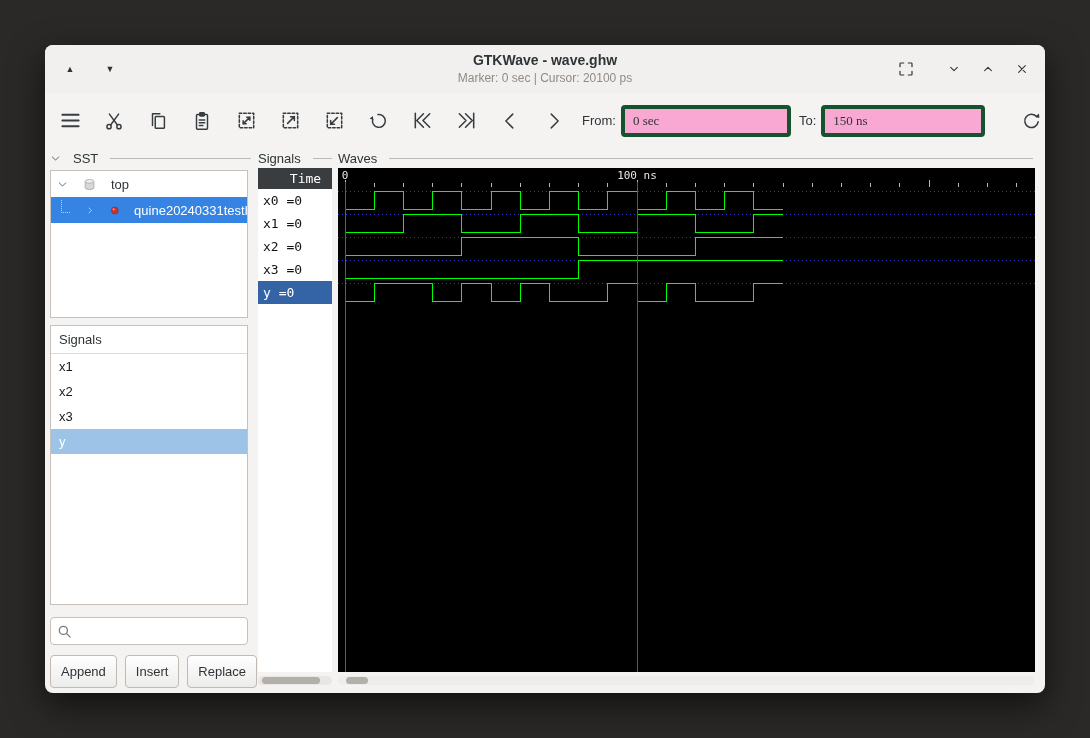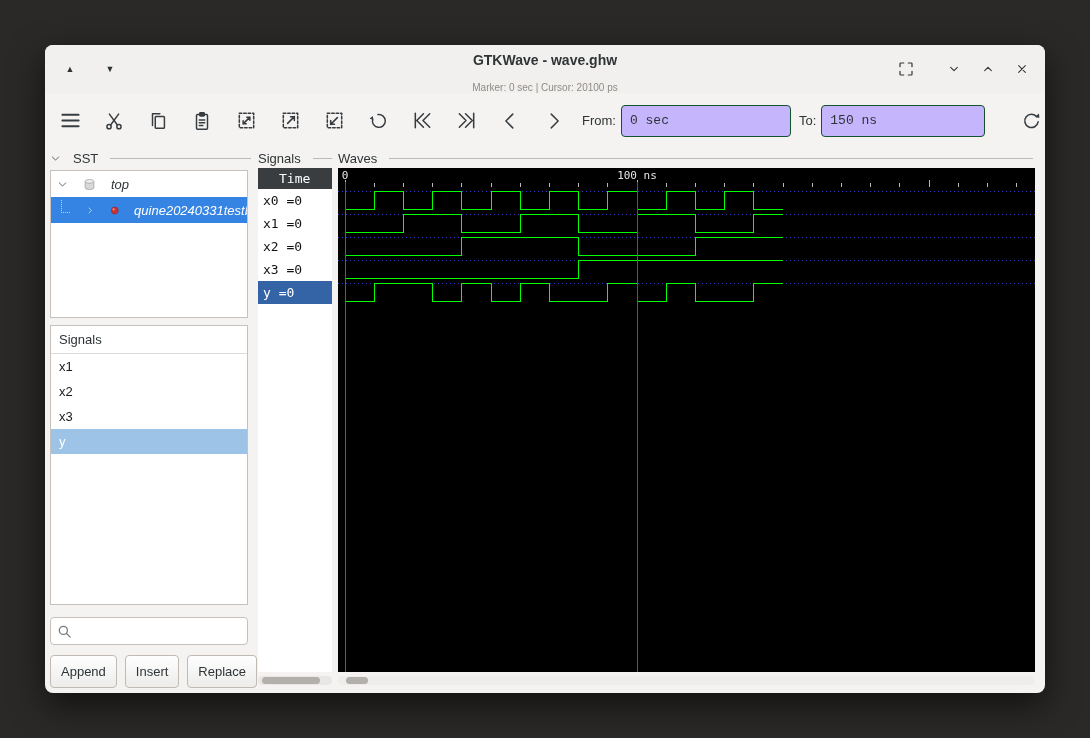--- a/index.html
+++ b/index.html
@@ -12,47 +12,47 @@
   .titlebar{position:absolute;top:0;left:0;right:0;height:48px;background:#f2f0ee;
             border-bottom:1px solid #d8d4d0;}
   .tb-left{position:absolute;left:12px;top:0;height:48px;display:flex;align-items:center;gap:14px;}
   .tb-right{position:absolute;right:10px;top:0;height:48px;display:flex;align-items:center;gap:8px;}
   .tb-btn{width:26px;height:26px;border:none;background:transparent;display:flex;
           align-items:center;justify-content:center;color:#2e3436;padding:0;cursor:pointer;}
   .tb-btn.gap{margin-right:14px;}
   .tri{font-size:9px;color:#2e3436;line-height:1;}
   .tb-center{position:absolute;left:200px;right:200px;top:7px;text-align:center;pointer-events:none;}
   .tb-title{font-size:14px;font-weight:700;color:#2e3436;}
-  .tb-sub{font-size:10px;color:#8f8a85;margin-top:14px;}
+  .tb-sub{font-size:12px;color:#8f8a85;margin-top:3px;}
   
   .toolbar{position:absolute;top:48px;left:0;width:1000px;height:55px;display:flex;
            align-items:center;padding-left:7px;box-sizing:border-box;background:#f4f3f1;}
   .tool-btn{width:36px;height:36px;margin-right:8px;border:none;background:transparent;
             display:flex;align-items:center;justify-content:center;color:#373c41;
             border-radius:4px;padding:0;cursor:pointer;flex:0 0 auto;}
   .tool-label{font-size:13px;color:#2e3436;margin:0 5px 0 2px;flex:0 0 auto;}
-  .tool-input{height:32px;border:1px solid #14532d;border-radius:4px;background:#c4b5fd;
-              font-size:13px;padding:0 8px;color:#2e3436;font-family:Liberation Mono, monospace;
+  .tool-input{height:32px;border:4px solid #14532d;border-radius:4px;background:#f9a8d4;
+              font-size:13px;padding:0 8px;color:#2e3436;font-family:Liberation Serif, serif;
               box-sizing:border-box;flex:0 0 auto;}
   #from-input{width:170px;}
   #to-input{width:164px;margin-right:20px;}
   .icon svg,button svg{display:block;}
   svg.ic{fill:none;stroke:currentColor;stroke-width:1.6;stroke-linecap:round;stroke-linejoin:round;}
   
   .content{position:absolute;top:103px;left:0;width:1000px;height:545px;}
   .frame-head{position:absolute;top:2px;height:16px;display:flex;align-items:center;gap:12px;
               font-size:13px;color:#2e3436;}
   .frame-line{flex:1;border-top:1px solid #bdb9b5;margin-top:1px;}
   
   .left-col{position:absolute;left:3px;top:0;width:205px;height:545px;}
   .left-col .frame-head{left:2px;right:2px;}
   .tree-box{position:absolute;top:22px;left:2px;width:198px;height:148px;background:#fff;
             border:1px solid #c6c1bc;box-sizing:border-box;overflow:hidden;}
   .tree-row{height:26px;display:flex;align-items:center;font-size:13px;color:#2e3436;
-            gap:14px;padding-left:6px;cursor:default;font-style:italic;}
+            gap:14px;padding-left:6px;cursor:default;}
   .tree-row.selected{background:#3584e4;color:#fff;padding-left:10px;}
   .tree-label{white-space:nowrap;overflow:hidden;}
   .guide{width:8px;height:12px;border-left:1px dotted #bcd3ef;border-bottom:1px dotted #bcd3ef;
          margin:-8px 2px 0 0;flex:0 0 auto;}
   .list-box{position:absolute;top:177px;left:2px;width:198px;height:280px;background:#fff;
             border:1px solid #c6c1bc;box-sizing:border-box;overflow:hidden;}
   .list-head{height:27px;line-height:27px;padding-left:8px;font-size:13px;color:#2e3436;
              border-bottom:1px solid #dedad6;}
   .list-item{height:25px;line-height:25px;padding-left:8px;font-size:13px;color:#1a1a1a;cursor:default;}
   .list-item.selected{background:#9dc3e6;color:#fff;}
@@ -63,21 +63,21 @@
                     background:transparent;min-width:0;}
   .btn-row{position:absolute;top:507px;left:2px;width:198px;display:flex;gap:8px;}
   .gtk-btn{height:33px;border:1px solid #c1bab3;border-radius:4px;
            background:linear-gradient(#fefefe,#ececeb);font-size:13px;color:#2e3436;
            padding:6px 10px;font-family:inherit;cursor:pointer;}
   
   .mid-col{position:absolute;left:213px;top:0;width:74px;height:545px;}
   .mid-col .frame-head{left:0;right:0;}
   .names-panel{position:absolute;top:20px;left:0;width:74px;height:504px;background:#fff;overflow:hidden;}
   .time-head{height:21px;line-height:21px;background:#3a3d40;color:#fff;
-             font-family:"DejaVu Sans Mono", monospace;font-size:13px;padding-left:21px;cursor:default;}
+             font-family:"DejaVu Sans Mono", monospace;font-size:13px;padding-left:21px;cursor:default;text-align:center;}
   .name-row{height:23px;line-height:23px;font-family:"DejaVu Sans Mono", monospace;font-size:13px;
             color:#141414;padding-left:5px;white-space:nowrap;cursor:default;}
   .name-row.selected{background:#3564a6;color:#fff;}
   .hscroll{position:absolute;top:528px;height:9px;background:#e9e7e5;border-radius:5px;}
   .mid-col .hscroll{left:0;width:74px;}
   .wave-col .hscroll{left:0;width:697px;background:#efedeb;}
   .hthumb{position:absolute;top:1px;height:7px;background:#b3afab;border-radius:4px;}
   
   .wave-col{position:absolute;left:293px;top:0;width:697px;height:545px;}
   .wave-col .frame-head{left:0;right:2px;}

